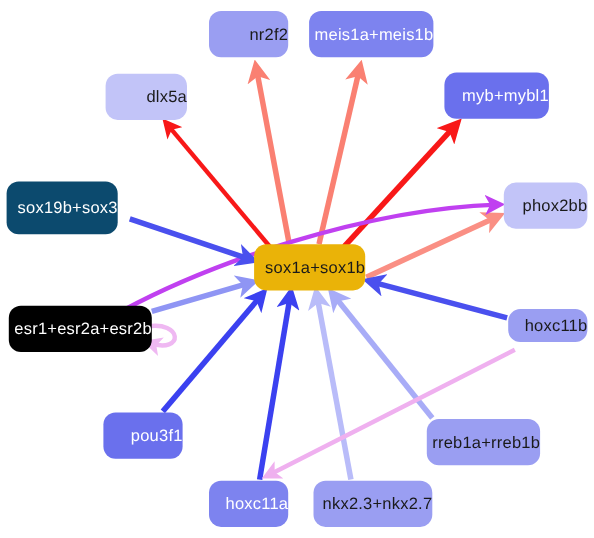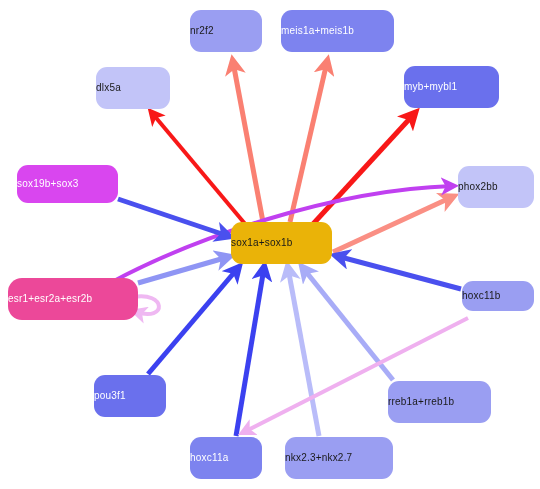--- a/index.html
+++ b/index.html
@@ -22,23 +22,23 @@
     left: 0;
     top: 0;
     width: 540px;
     height: 489px;
   }
   .node {
     position: absolute;
     box-sizing: border-box;
     display: flex;
     align-items: center;
-    justify-content: flex-start;
+    justify-content: flex-end;
     border-radius: 11px;
-    font-size: 10px;
+    font-size: 15px;
     line-height: 1;
     text-align: center;
     white-space: nowrap;
     letter-spacing: 0.2px;
     z-index: 5;
   }
 </style>
 </head>
 <body>
 
@@ -122,33 +122,33 @@
   </div>
 
   <div class="node" style="left:96px; top:67px; width:74px; height:42px; background:#c2c4f8; color:#1a1a1a;">
     <span>dlx5a</span>
   </div>
 
   <div class="node" style="left:393px; top:66px; width:95px; height:42px; background:#6a70ed; color:#ffffff;margin-left:11px;">
     <span>myb+mybl1</span>
   </div>
 
-  <div class="node" style="left:17px; top:165px; width:101px; height:38px; background:#d946ef; color:#ffffff;">
+  <div class="node" style="left:6px; top:165px; width:101px; height:48px; background:#0c4a6e; color:#ffffff;">
     <span>sox19b+sox3</span>
   </div>
 
   <div class="node" style="left:458px; top:166px; width:76px; height:42px; background:#c2c4f8; color:#1a1a1a;">
     <span>phox2bb</span>
   </div>
 
   <div class="node" style="left:231px; top:222px; width:101px; height:42px; background:#eab308; color:#1a1a1a;">
     <span>sox1a+sox1b</span>
   </div>
 
-  <div class="node" style="left:8px; top:278px; width:130px; height:42px; background:#ec4899; color:#ffffff;border-radius:14px;">
+  <div class="node" style="left:8px; top:278px; width:130px; height:42px; background:#000000; color:#ffffff;">
     <span>esr1+esr2a+esr2b</span>
   </div>
 
   <div class="node" style="left:462px; top:281px; width:72px; height:30px; background:#9a9ef2; color:#1a1a1a;">
     <span>hoxc11b</span>
   </div>
 
   <div class="node" style="left:94px; top:375px; width:72px; height:42px; background:#6a70ed; color:#ffffff;">
     <span>pou3f1</span>
   </div>

